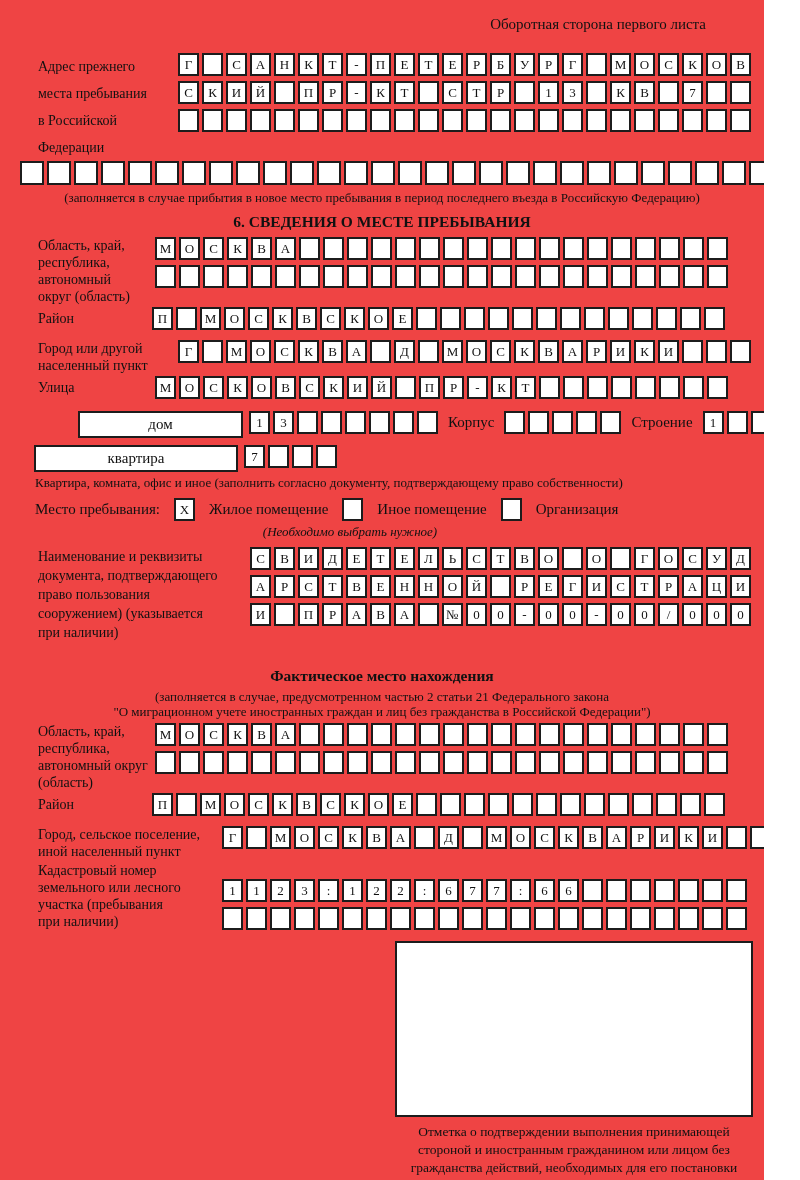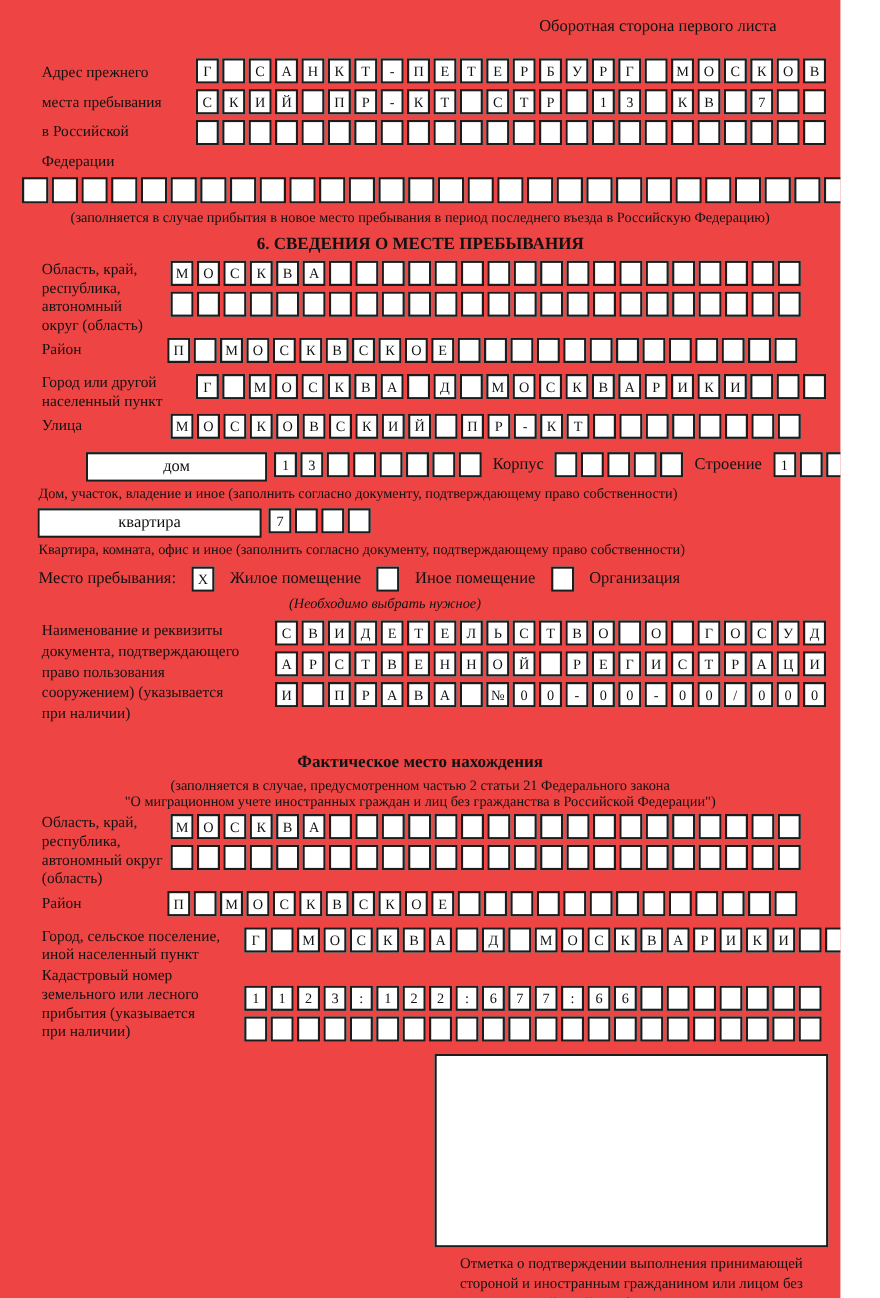--- a/index.html
+++ b/index.html
@@ -358,21 +358,20 @@
         <div class="cell"></div>
       </div>
     <div class="inline-lbl">Строение</div>
     <div class="cellrow mt0">
         <div class="cell">1</div>
         <div class="cell"></div>
         <div class="cell"></div>
         <div class="cell"></div>
       </div>
   </div>
-  <div class="note ml35 mt2">Дом, участок, владение и иное (заполнить согласно документу, подтверждающему право собственности)</div>
 
   <div class="inline-row mt6">
     <div class="widebox wb-kv">квартира</div>
     <div class="cellrow mt0">
         <div class="cell">7</div>
         <div class="cell"></div>
         <div class="cell"></div>
         <div class="cell"></div>
       </div>
   </div>
@@ -601,21 +600,21 @@
           <div class="cell"></div>
           <div class="cell"></div>
         </div>
     </div>
   </div>
 
   <div class="grp mt2">
     <div class="glabel w184 mh68">
         <div>Кадастровый номер</div>
         <div>земельного или лесного</div>
-        <div>прибытия (указывается</div>
+        <div>участка (пребывания</div>
         <div>при наличии)</div>
       </div>
     <div class="grows" style="padding-top:17px;">
       <div class="cellrow">
           <div class="cell">1</div>
           <div class="cell">1</div>
           <div class="cell">2</div>
           <div class="cell">3</div>
           <div class="cell">:</div>
           <div class="cell">1</div>

